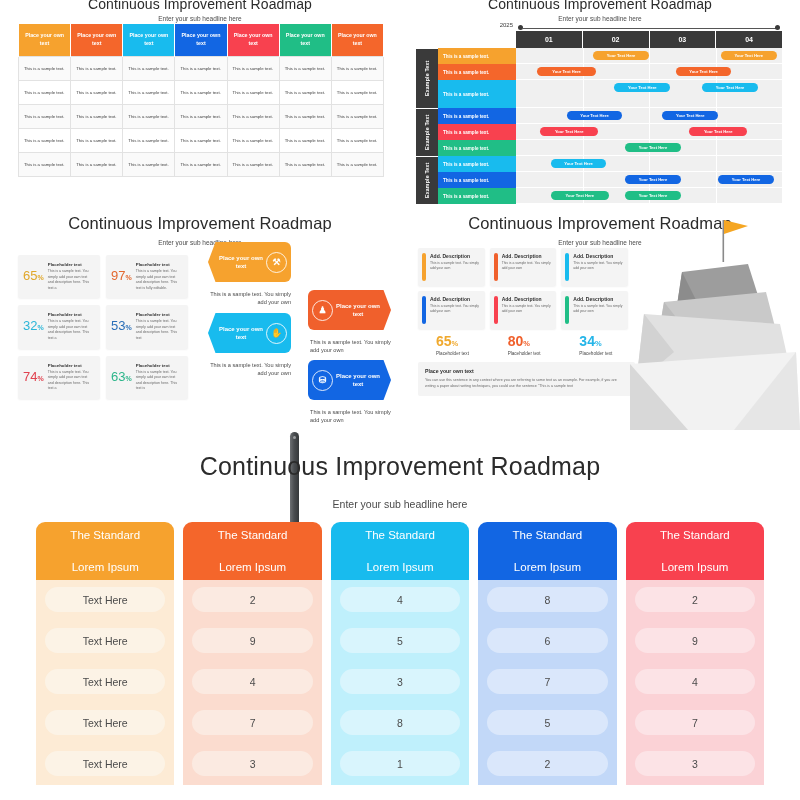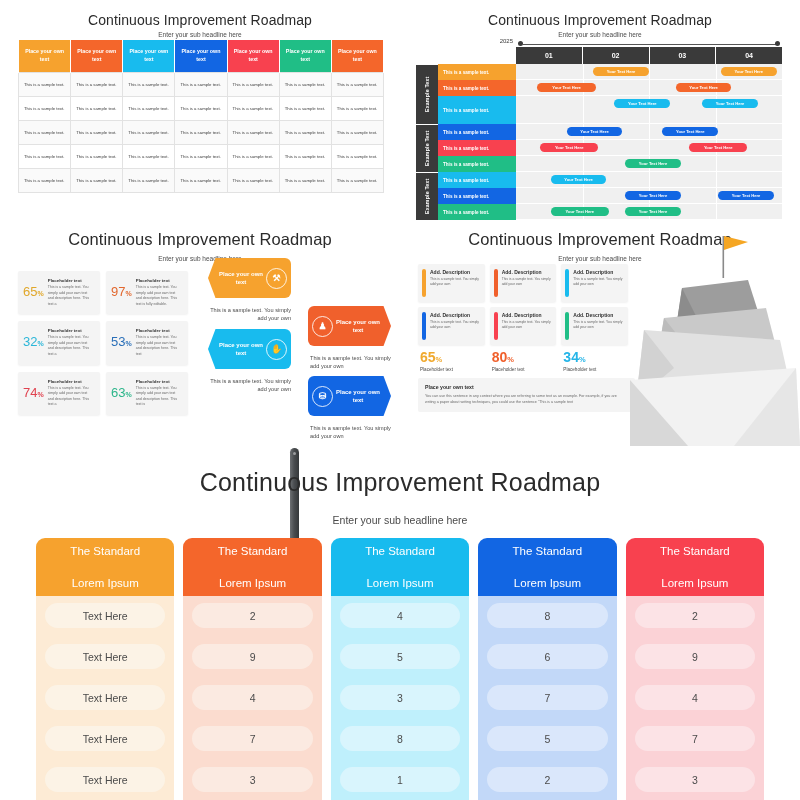--- a/index.html
+++ b/index.html
@@ -2,21 +2,21 @@
 <html><head>
 <meta charset="utf-8">
 <style>
   * { box-sizing: border-box; margin: 0; padding: 0; }
   html, body {
     width: 800px; height: 800px;
     background: #ffffff;
     font-family: "Liberation Sans", sans-serif;
     overflow: hidden;
   }
-  .page { position: relative; width: 800px; height: 783px; background:#fff;margin-top:16px; }
+  .page { position: relative; width: 800px; height: 783px; background:#fff; }
 
   
   .slide-title {
     text-align: center;
     font-weight: 400;
     color: #2b2b2b;
     letter-spacing: .1px;
     white-space: nowrap;
   }
   .slide-sub {
@@ -150,21 +150,21 @@
     display:grid; grid-template-columns:repeat(3,1fr); gap:5px;
   }
   .ad-card {
     background:#f4f4f4; border-radius:2px; padding:5px 5px 5px 4px;
     display:flex; gap:4px; min-height:38px; box-shadow:0 1px 2px rgba(0,0,0,.06);
   }
   .ad-bar { width:4px; border-radius:2px; flex:none; }
   .ad-h { font-size:5px; font-weight:700; color:#2f2f2f; margin-bottom:2px; }
   .ad-b { font-size:3.4px; color:#6a6a6a; line-height:1.5; }
 
-  .st-row { position:absolute; left:20px; top:134px; width:215px; display:flex; }
+  .st-row { position:absolute; left:36px; top:134px; width:215px; display:flex; }
   .st-item { width:72px; }
   .st-num { font-size:14px; font-weight:700; line-height:1; }
   .st-num .sg { font-size:7.5px; }
   .st-lbl { font-size:4.6px; color:#4a4a4a; margin-top:3px; }
 
   .note {
     position:absolute; left:18px; top:162px; width:217px;
     background:#f4f4f4; border-radius:2px; padding:6px 7px;
   }
   .note-h { font-size:5.2px; font-weight:700; color:#2f2f2f; margin-bottom:3px; }

